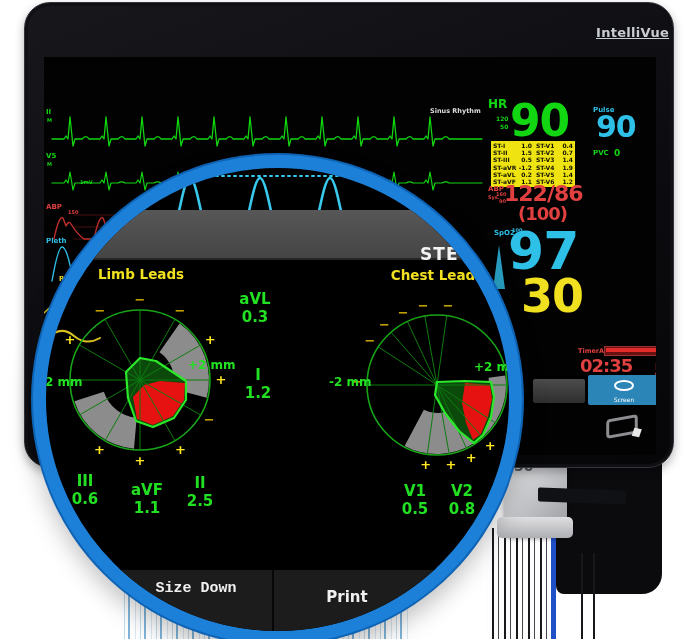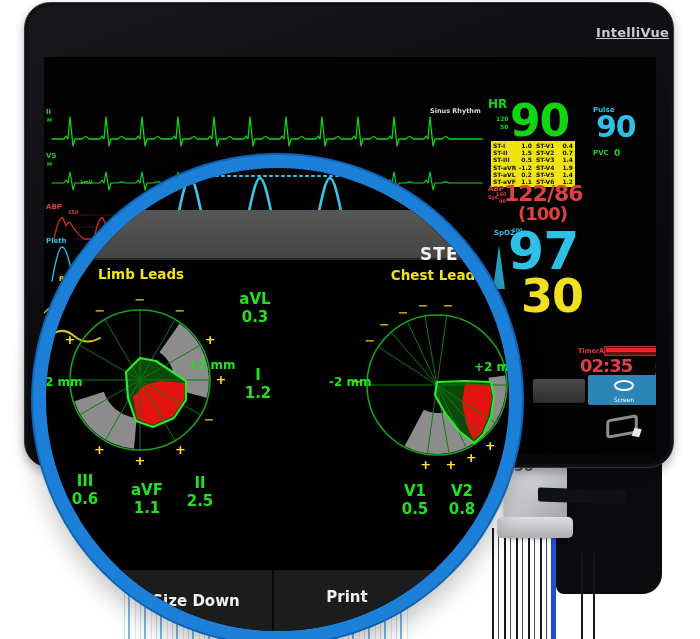--- a/index.html
+++ b/index.html
@@ -294,18 +294,18 @@
 
       <div class="lead" style="left:339px;top:314px;">V1</div>
       <div class="lead" style="left:339px;top:332px;">0.5</div>
       <div class="lead" style="left:386px;top:314px;">V2</div>
       <div class="lead" style="left:386px;top:332px;">0.8</div>
       <div class="refmark" style="left:283px;top:207px;">-2 mm</div>
       <div class="refmark" style="left:428px;top:192px;">+2 mm</div>
 
       <div class="ste-btnbar">
         <div class="ste-div"></div>
-        <div class="ste-btn" style="left:95px;top:22px;">Size Down</div>
+        <div class="ste-btn" style="left:95px;top:10px;font-family:Liberation Mono, monospace;">Size Down</div>
         <div class="ste-btn" style="left:246px;top:18px;">Print</div>
       </div>
     </div>
   </div>
 </div>
 
 </body></html>

